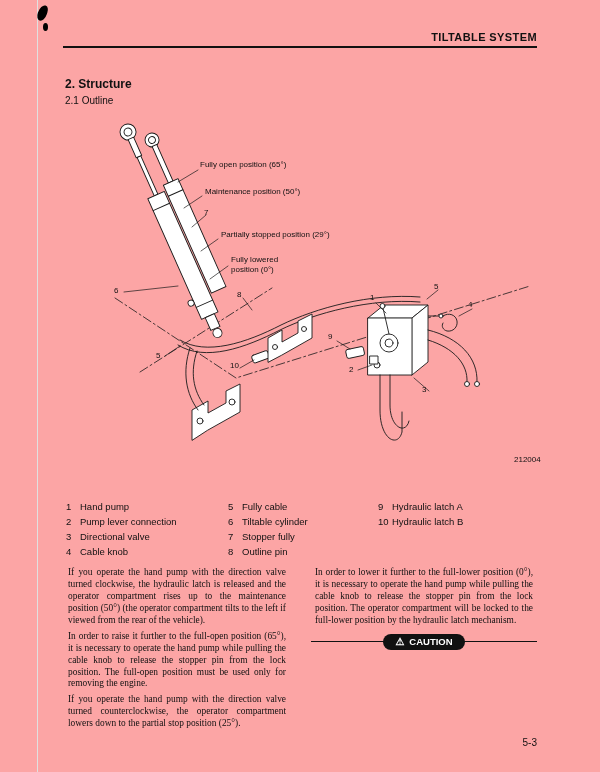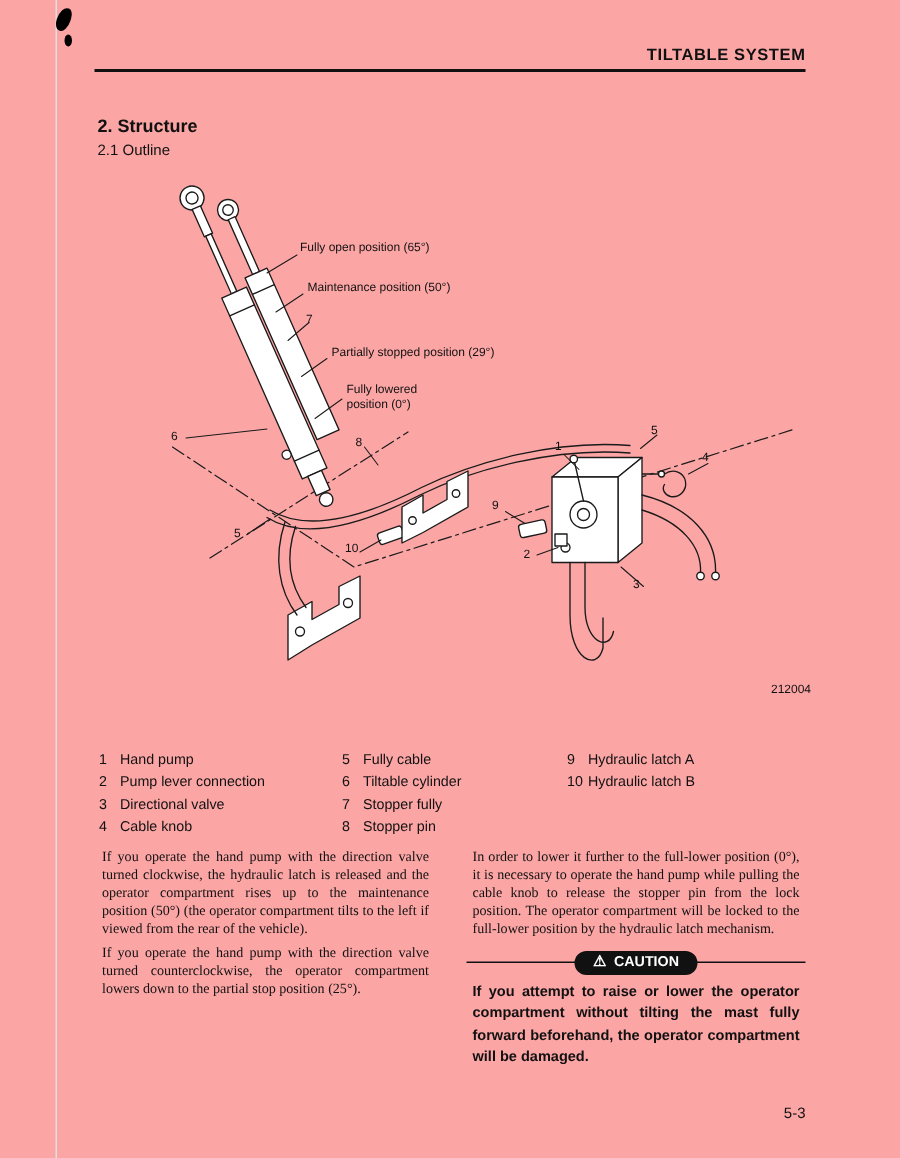--- a/index.html
+++ b/index.html
@@ -213,48 +213,48 @@
       <div class="legend-row">
           <span class="legend-num">6</span>
           <span>Tiltable cylinder</span>
         </div>
       <div class="legend-row">
           <span class="legend-num">7</span>
           <span>Stopper fully</span>
         </div>
       <div class="legend-row">
           <span class="legend-num">8</span>
-          <span>Stopper pin</span>
+          <span>Outline pin</span>
         </div>
     </div>
     <div class="legend-col c3">
       <div class="legend-row">
           <span class="legend-num">9</span>
           <span>Hydraulic latch A</span>
         </div>
       <div class="legend-row">
           <span class="legend-num">10</span>
           <span>Hydraulic latch B</span>
         </div>
     </div>
   </div>
 
   <div class="col left">
     <p>If you operate the hand pump with the direction valve turned clockwise, the hydraulic latch is released and the operator compartment rises up to the maintenance position (50°) (the operator compartment tilts to the left if viewed from the rear of the vehicle).</p>
+    <p>In order to raise it further to the full-open position (65°), it is necessary to operate the hand pump while pulling the cable knob to release the stopper pin from the lock position. The full-open position must be used only for removing the engine.</p>
     <p>If you operate the hand pump with the direction valve turned counterclockwise, the operator compartment lowers down to the partial stop position (25°).</p>
   </div>
 
   <div class="col right">
     <p>In order to lower it further to the full-lower position (0°), it is necessary to operate the hand pump while pulling the cable knob to release the stopper pin from the lock position. The operator compartment will be locked to the full-lower position by the hydraulic latch mechanism.</p>
     <div class="caution">
       <div class="caution-header">
         <div class="caution-line"></div>
         <div class="caution-badge">
           <span class="caution-tri">⚠</span>
           <span>CAUTION</span>
         </div>
       </div>
-      <p class="caution-text">If you attempt to raise or lower the operator compartment without tilting the mast fully forward beforehand, the operator compartment will be damaged.</p>
     </div>
   </div>
 
   <div class="page-number">5-3</div>
 </div>
 
 </body></html>

